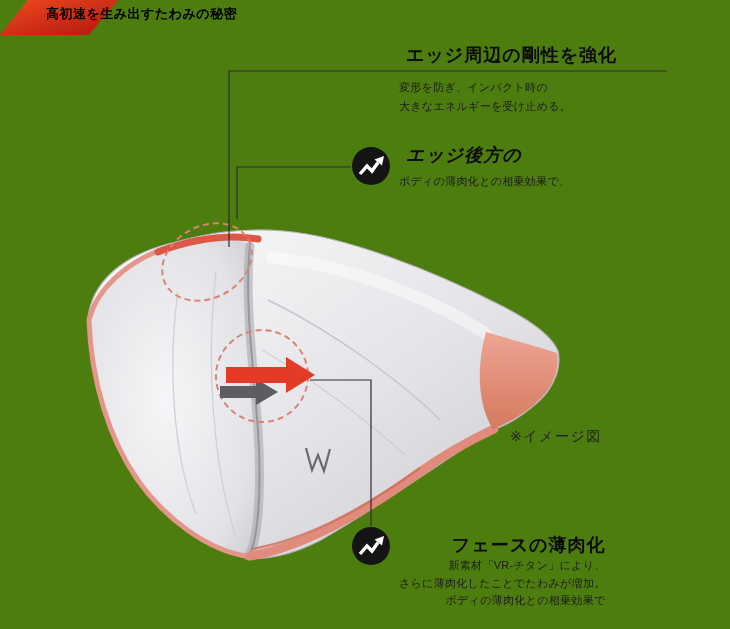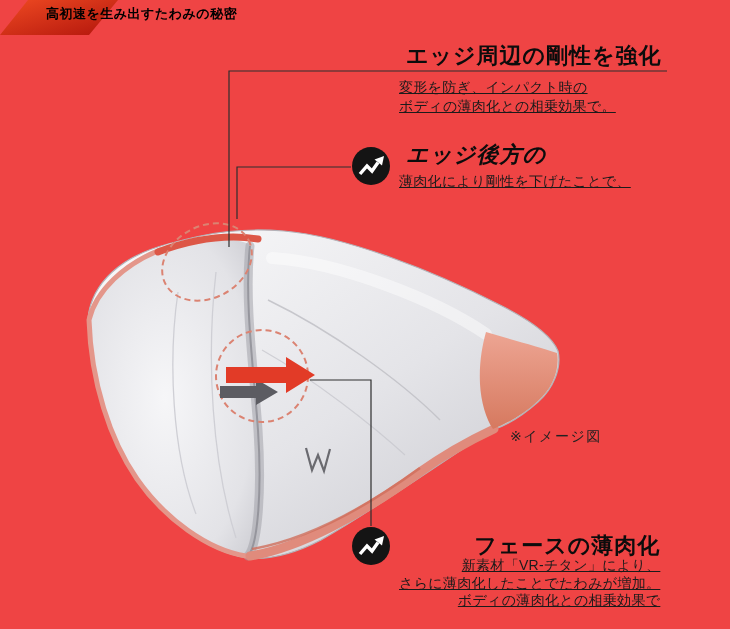--- a/index.html
+++ b/index.html
@@ -1,37 +1,37 @@
 <!DOCTYPE html>
 <html><head>
 <meta charset="utf-8">
 <style>
   * { margin:0; padding:0; box-sizing:border-box; }
   html,body { background:#ffffff; }
   body { font-family:"Liberation Sans","DejaVu Sans",sans-serif; color:#111; }
 
-  .canvas { position:relative; width:730px; height:629px; background:#ef4444; overflow:hidden; }
+  .canvas { position:relative; width:730px; height:629px; background:#4d7c0f; overflow:hidden; }
 
   .illustration { position:absolute; left:0; top:0; width:730px; height:629px; }
 
   .header-title {
     position:absolute; left:46px; top:5px;
     font-size:13px; font-weight:bold; color:#000;
     letter-spacing:0.5px; white-space:nowrap;
   }
 
   .ann { position:absolute; }
   .ann-title {
-    font-size:22px; font-weight:bold; color:#0c0c0c;
+    font-size:18px; font-weight:bold; color:#0c0c0c;
     letter-spacing:1px; line-height:21px; white-space:nowrap;
   }
   .ann-title.two-line { line-height:22px;font-style:italic; }
   .ann-desc {
-    font-size:14px; color:#1b1b1b; line-height:18.5px;
-    letter-spacing:0.3px; white-space:nowrap;text-decoration:underline;
+    font-size:11px; color:#1b1b1b; line-height:18.5px;
+    letter-spacing:0.3px; white-space:nowrap;
   }
   .ann-desc span { display:block; }
 
   #ann-edge { left:406px; top:45px; }
   #ann-edge .ann-desc { margin-top:12px; margin-left:-7px; }
 
   #ann-body { left:406px; top:144px; }
   #ann-body .ann-desc { margin-top:6px; margin-left:-7px; }
 
   #ann-face { left:406px; top:535px;text-align:right; }
@@ -116,30 +116,30 @@
       <path d="M13 -10 L11 -0.5 L3.5 -6.5 Z" fill="#ffffff"></path>
     </g>
   </svg>
 
   <div class="header-title">高初速を生み出すたわみの秘密</div>
 
   <div class="ann" id="ann-edge">
     <div class="ann-title">エッジ周辺の剛性を強化</div>
     <div class="ann-desc">
       <span>変形を防ぎ、インパクト時の</span>
-      <span>ボディの薄肉化との相乗効果で。</span>
+      <span>大きなエネルギーを受け止める。</span>
     </div>
   </div>
 
   <div class="ann" id="ann-body">
     <div class="ann-title two-line">
       <span style="display:block">エッジ後方の</span>
     </div>
     <div class="ann-desc">
-      <span>薄肉化により剛性を下げたことで、</span>
+      <span>ボディの薄肉化との相乗効果で、</span>
     </div>
   </div>
 
   <div class="ann" id="ann-face">
     <div class="ann-title">フェースの薄肉化</div>
     <div class="ann-desc">
       <span>新素材「VR-チタン」により、</span>
       <span>さらに薄肉化したことでたわみが増加。</span>
       <span>ボディの薄肉化との相乗効果で</span>
     </div>

